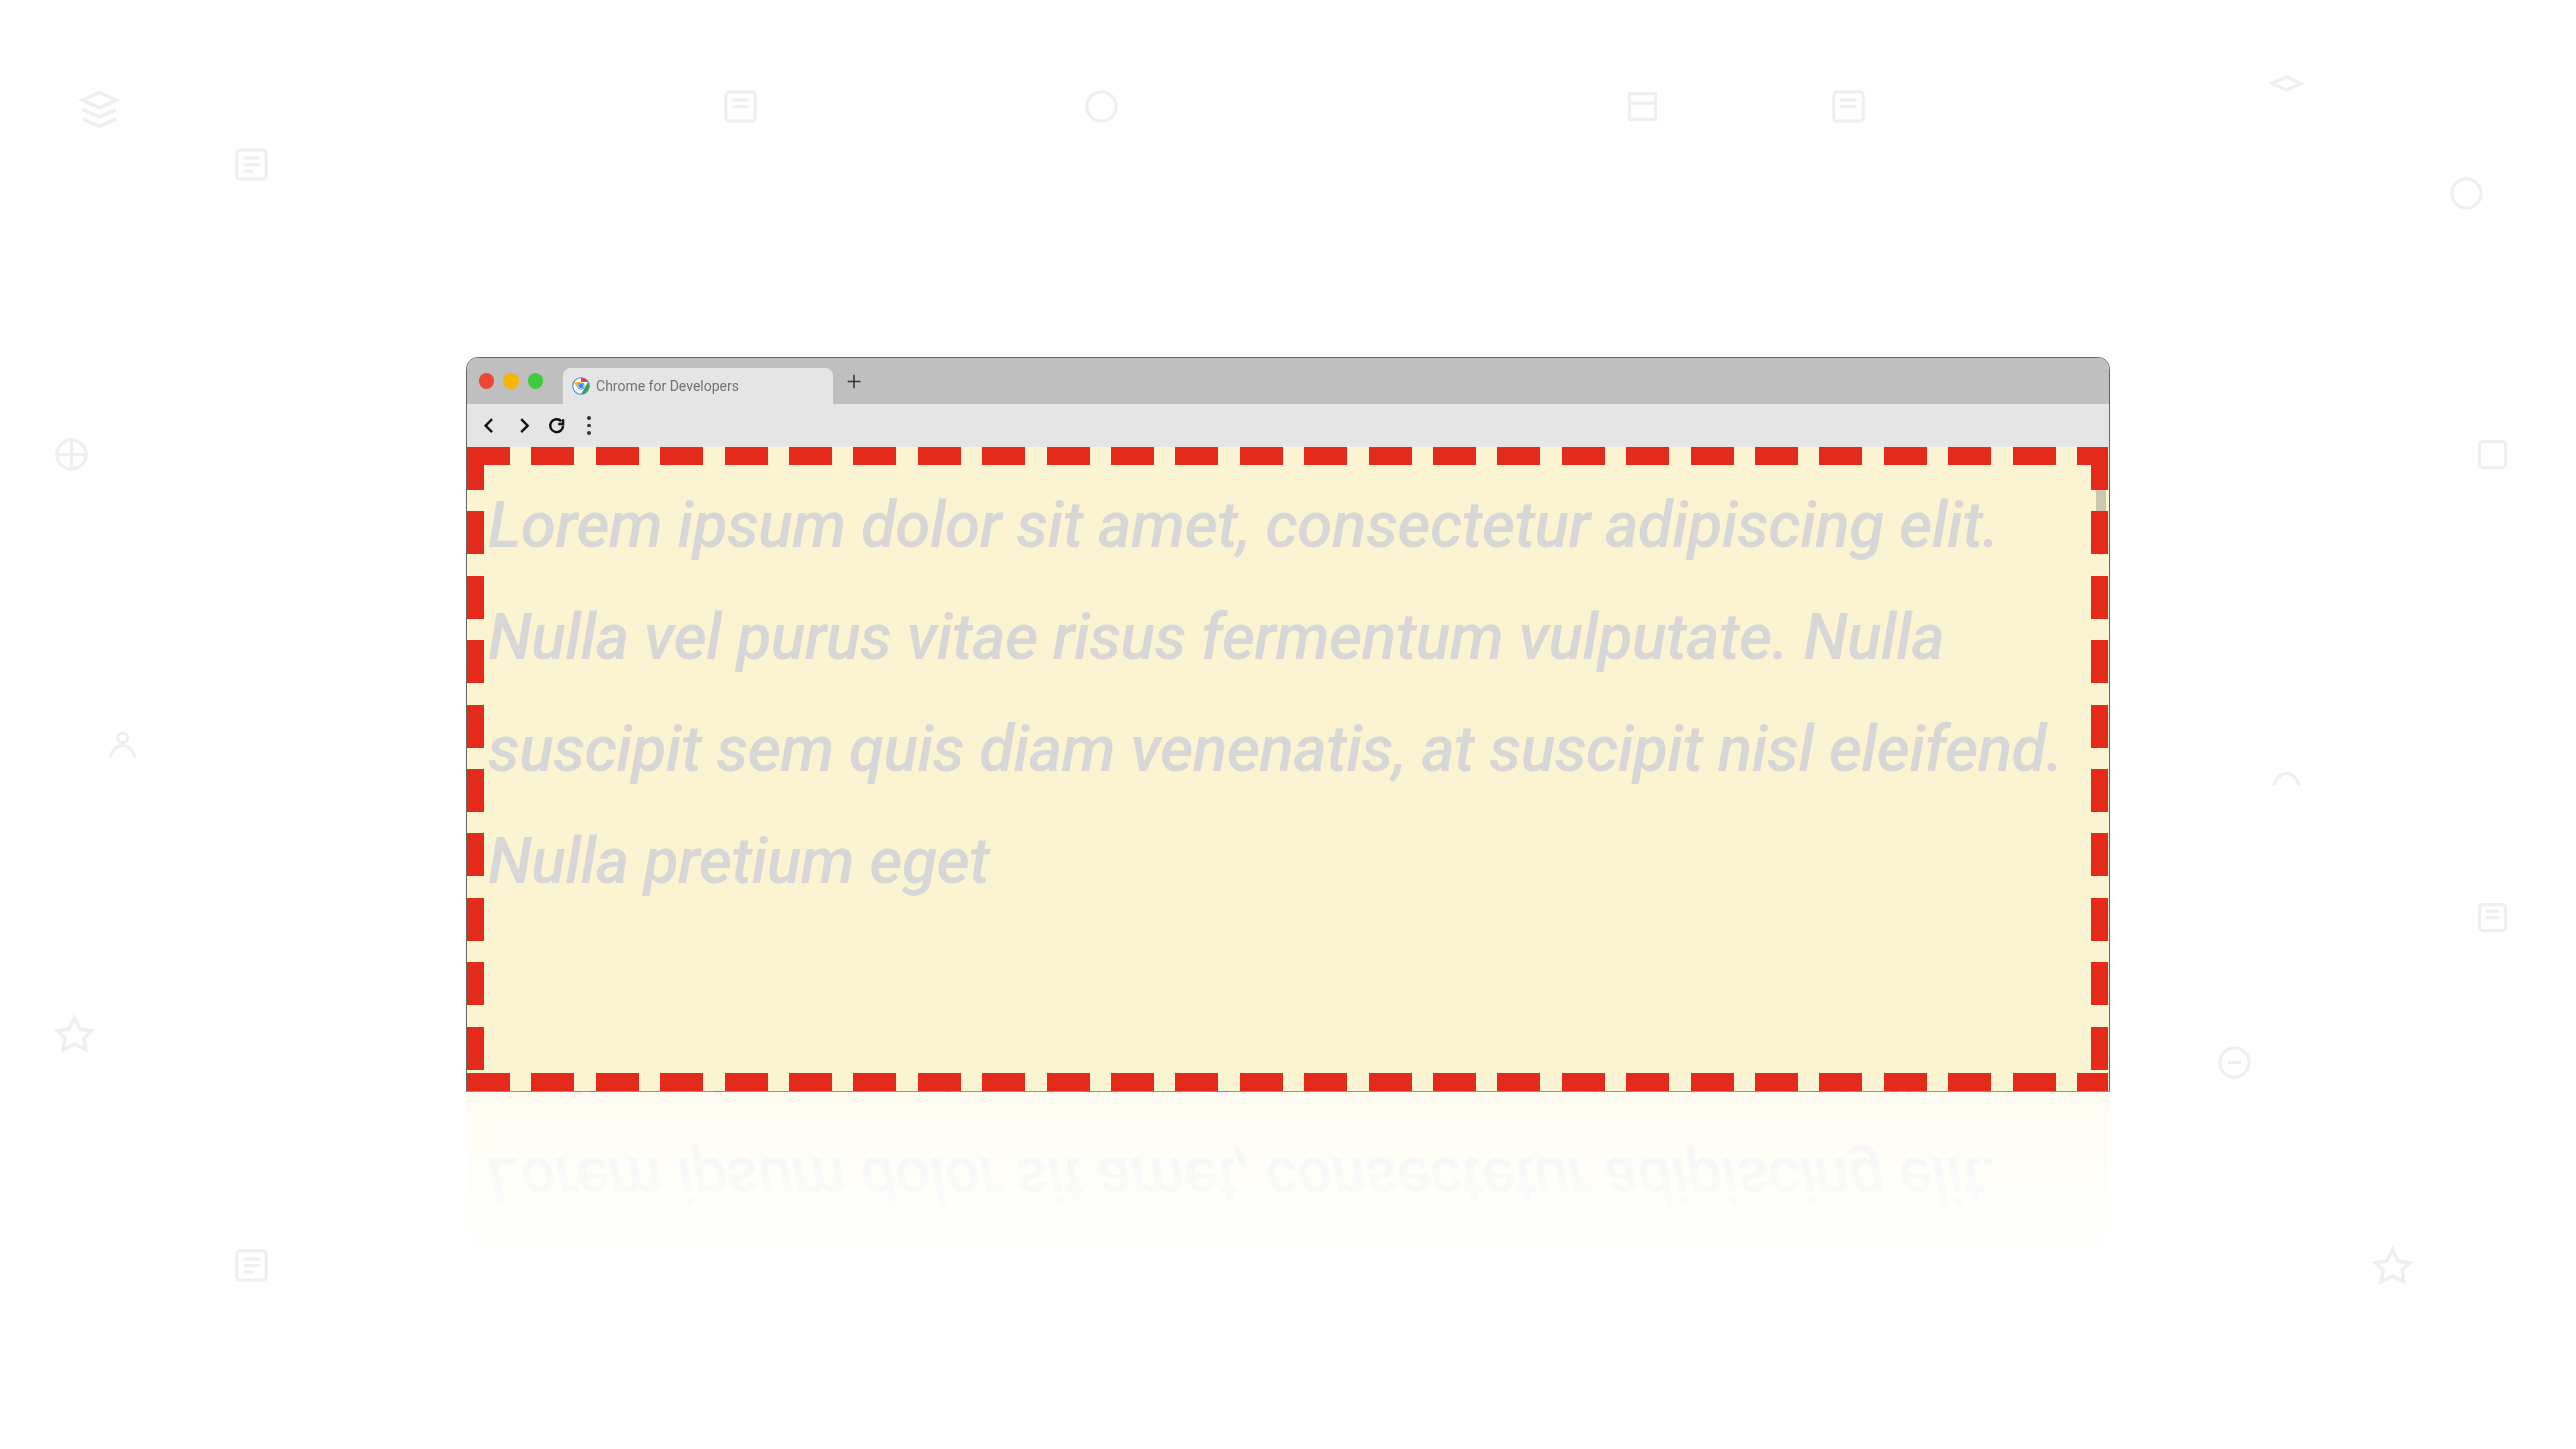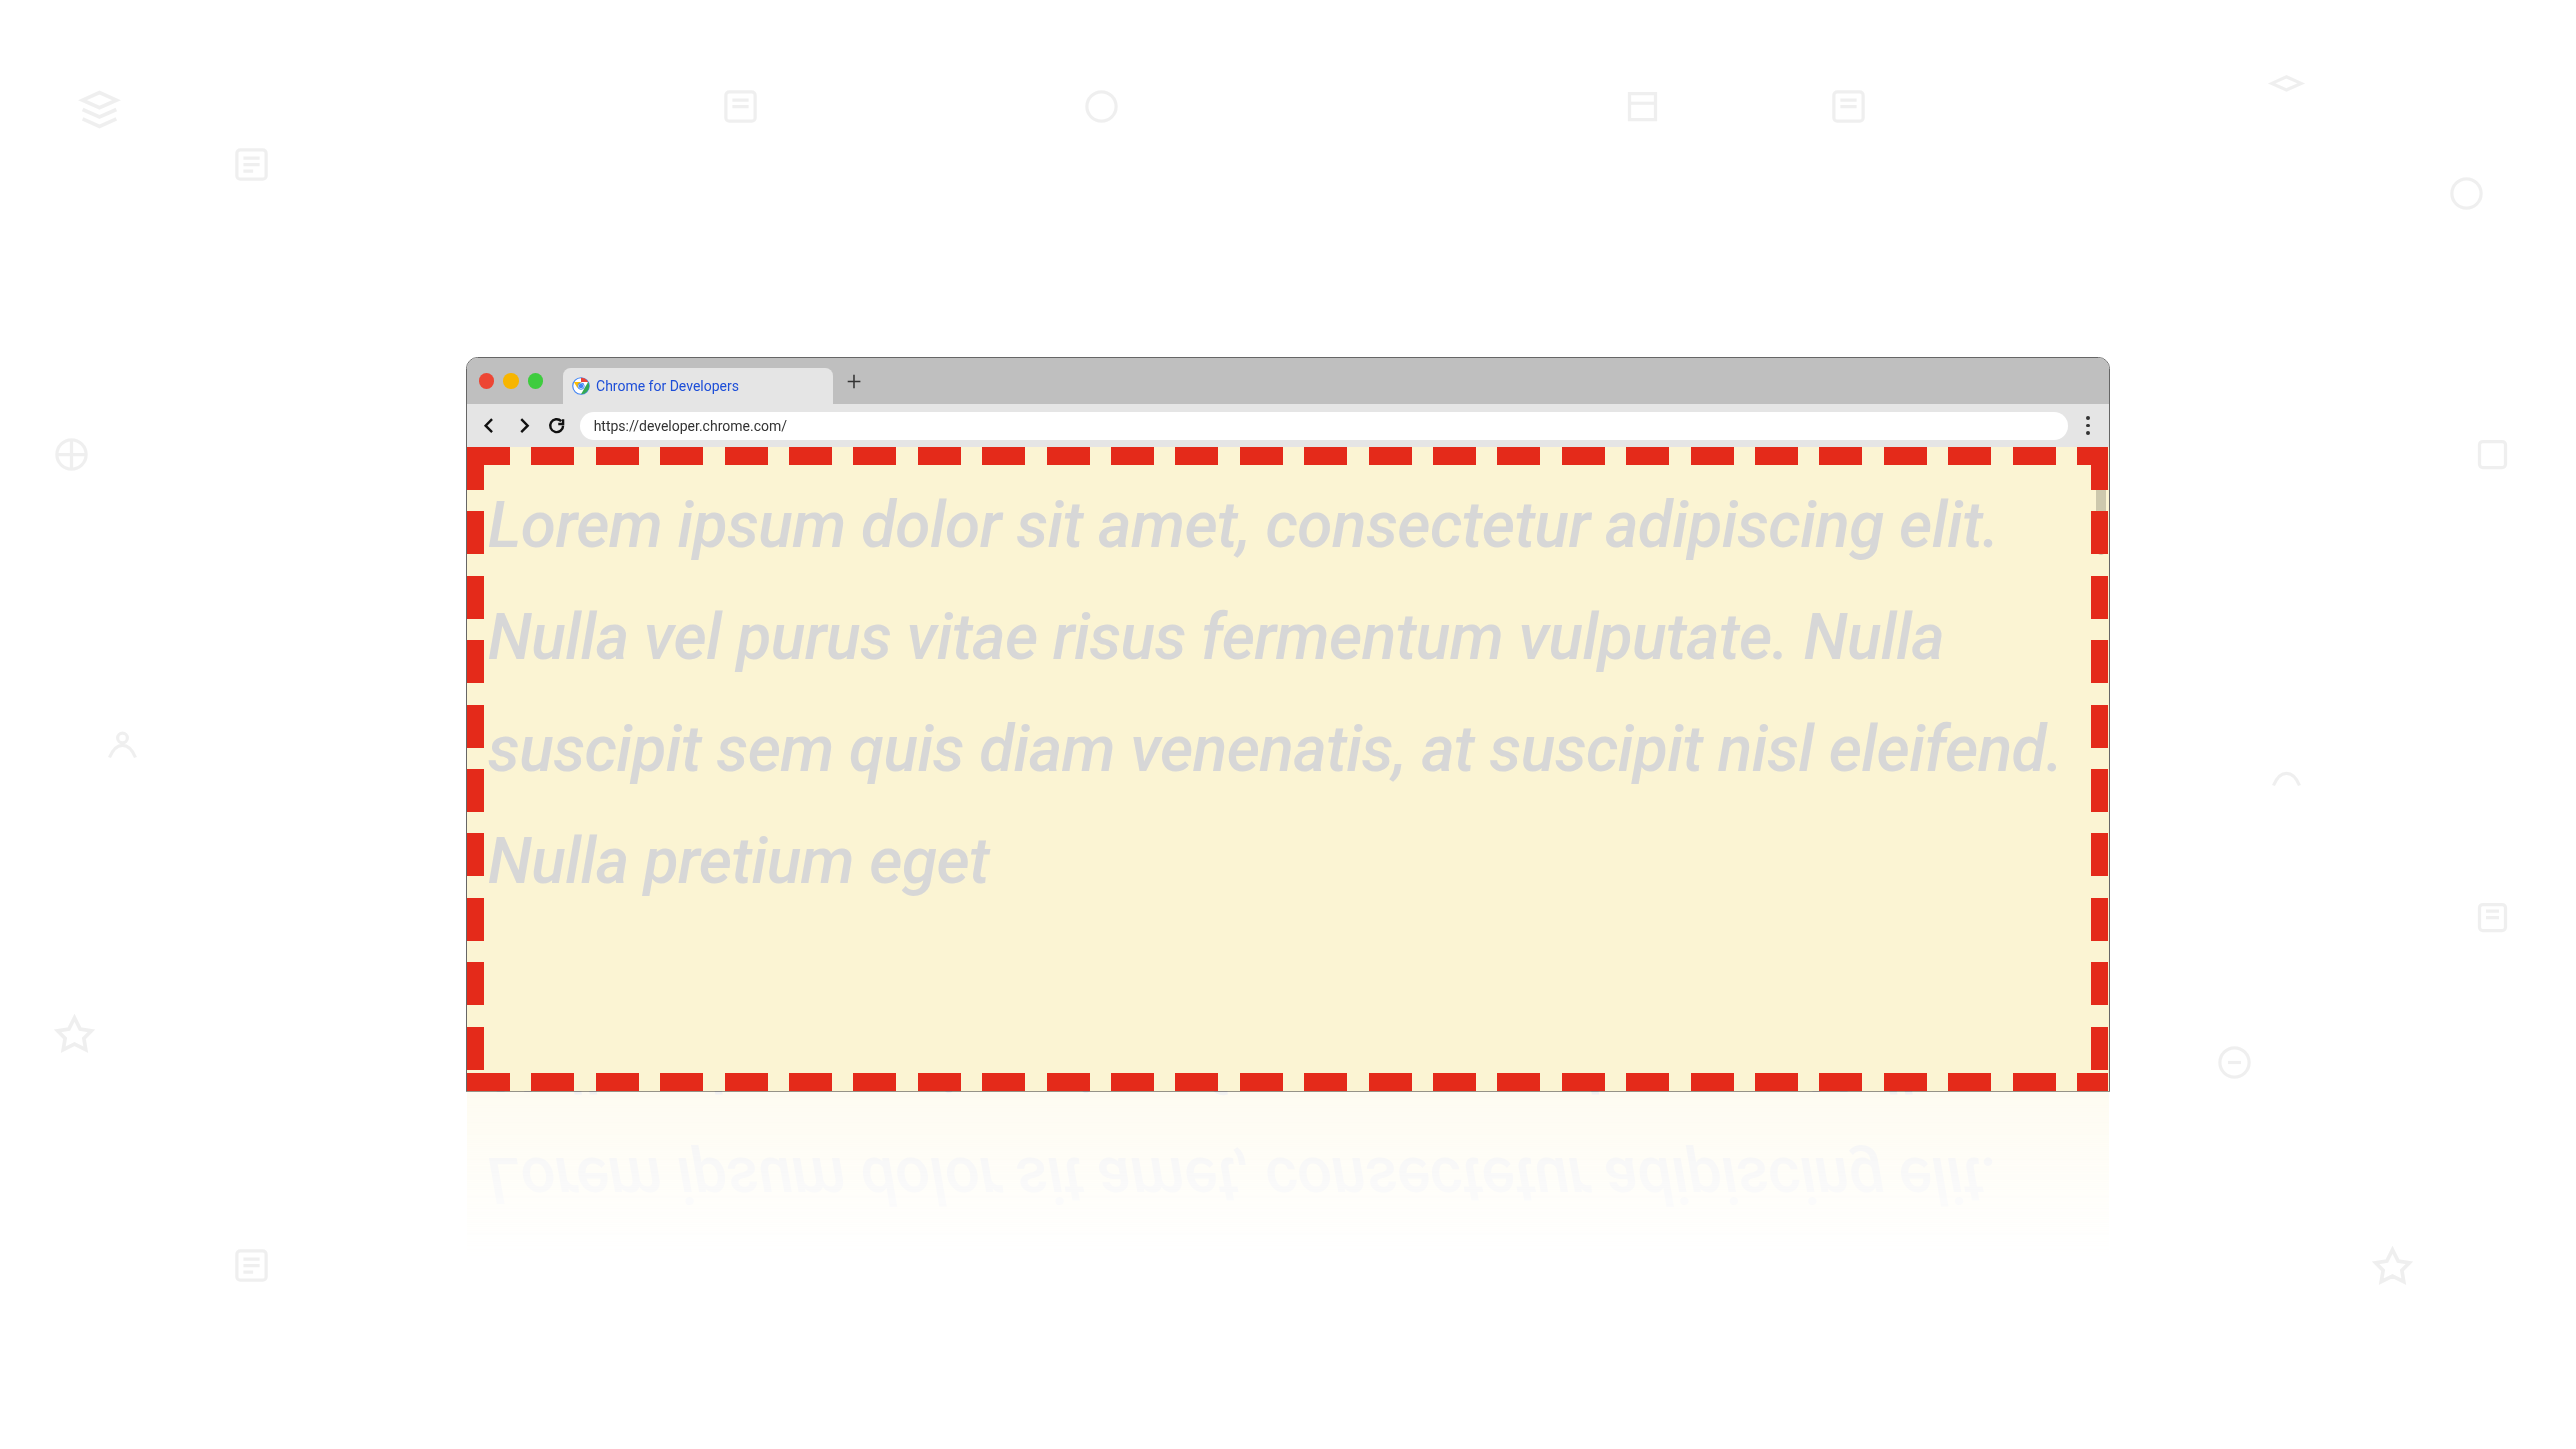--- a/index.html
+++ b/index.html
@@ -58,21 +58,21 @@
     border-radius: 7.7px 7.7px 0 0;
     display: flex;
     align-items: center;
     padding: 0 18px 0 9px;
     gap: 6.4px;
     position: relative;
     top: 5.2px;
     min-width: 270px;
   }
   .tab .favicon { width: 18px; height: 18px; }
-  .tab .title { font-size: 14px; color: #1d4ed8; white-space: nowrap; }
+  .tab .title { font-size: 14px; color: #737373; white-space: nowrap; }
 
   .newtab {
     font-size: 26px;
     font-weight: 300;
     color: #333;
     padding: 0 6.4px;
     cursor: pointer;
     user-select: none;
   }
 
@@ -268,23 +268,20 @@
       </div>
       <div class="navbtn">
         <svg viewBox="0 0 24 24">
             <path d="M9 4l8 8-8 8"></path>
           </svg>
       </div>
       <div class="navbtn">
         <svg viewBox="0 0 24 24">
             <path d="M20 12a8 8 0 1 1-2.34-5.66M20 4v6h-6"></path>
           </svg>
-      </div>
-      <div class="omnibox">
-        <span class="url">https://developer.chrome.com/</span>
       </div>
       <div class="menu">
         <span></span>
           <span></span>
           <span></span>
       </div>
     </div>
 
     <div class="viewport-wrap">
       <div class="viewport">

